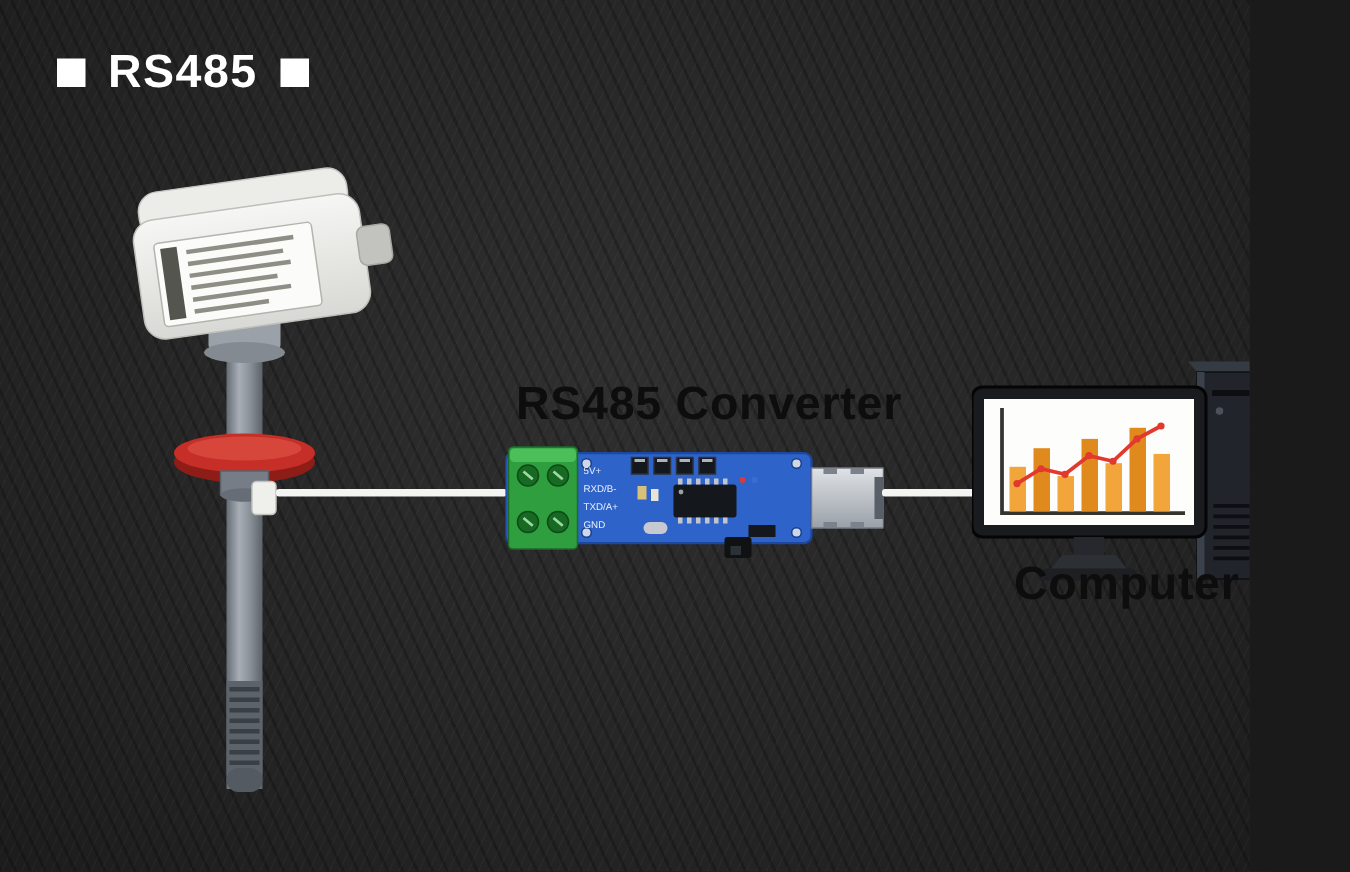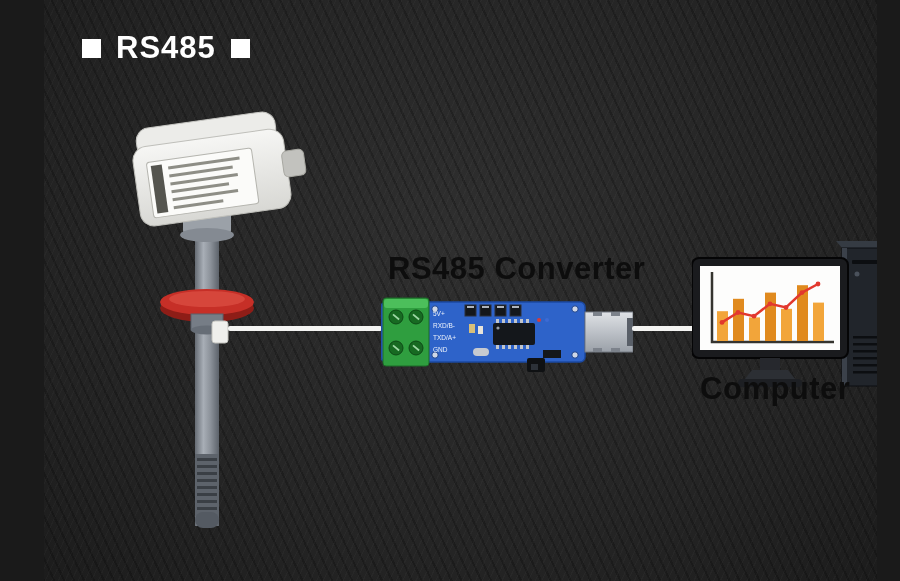--- a/index.html
+++ b/index.html
@@ -4,28 +4,27 @@
 <style>
   html,body{margin:0;padding:0;background:#1a1a1a;}
   .stage{
     position:relative;width:833px;height:581px;overflow:hidden;
     font-family:"Liberation Sans",sans-serif;
     background-color:#272727;
     background-image:
       repeating-linear-gradient(115deg, rgba(255,255,255,0.022) 0px, rgba(255,255,255,0.022) 1px, transparent 1px, transparent 6px),
       repeating-linear-gradient(245deg, rgba(0,0,0,0.22) 0px, rgba(0,0,0,0.22) 2px, transparent 2px, transparent 9px),
       radial-gradient(ellipse at 50% 42%, #2f2f2f 0%, #242424 65%, #1c1c1c 100%);
-    margin-left: 44px;
   }
   .title{position:absolute;left:38px;top:30px;display:flex;align-items:center;gap:15px;}
   .title .sq{width:19px;height:19px;background:#ffffff;}
   .title .txt{font-size:31px;font-weight:600;letter-spacing:1px;color:#ffffff;}
   .lbl{position:absolute;color:#0d0d0d;font-size:31px;font-weight:600;letter-spacing:0.5px;}
   #converter-label{left:344px;top:251px;}
-  #computer-label{left:656px;top:371px;}
+  #computer-label{left:676px;top:371px;}
   .wire{position:absolute;height:5px;background:#f4f4f2;border-radius:2px;}
   #wire1{left:184px;top:326px;width:154px;}
   #wire2{left:588px;top:326px;width:62px;}
   .sensor{position:absolute;left:50px;top:108px;}
   .converter{position:absolute;left:337px;top:296px;}
   .computer{position:absolute;left:648px;top:238px;}
 </style>
 </head>
 <body>
 

